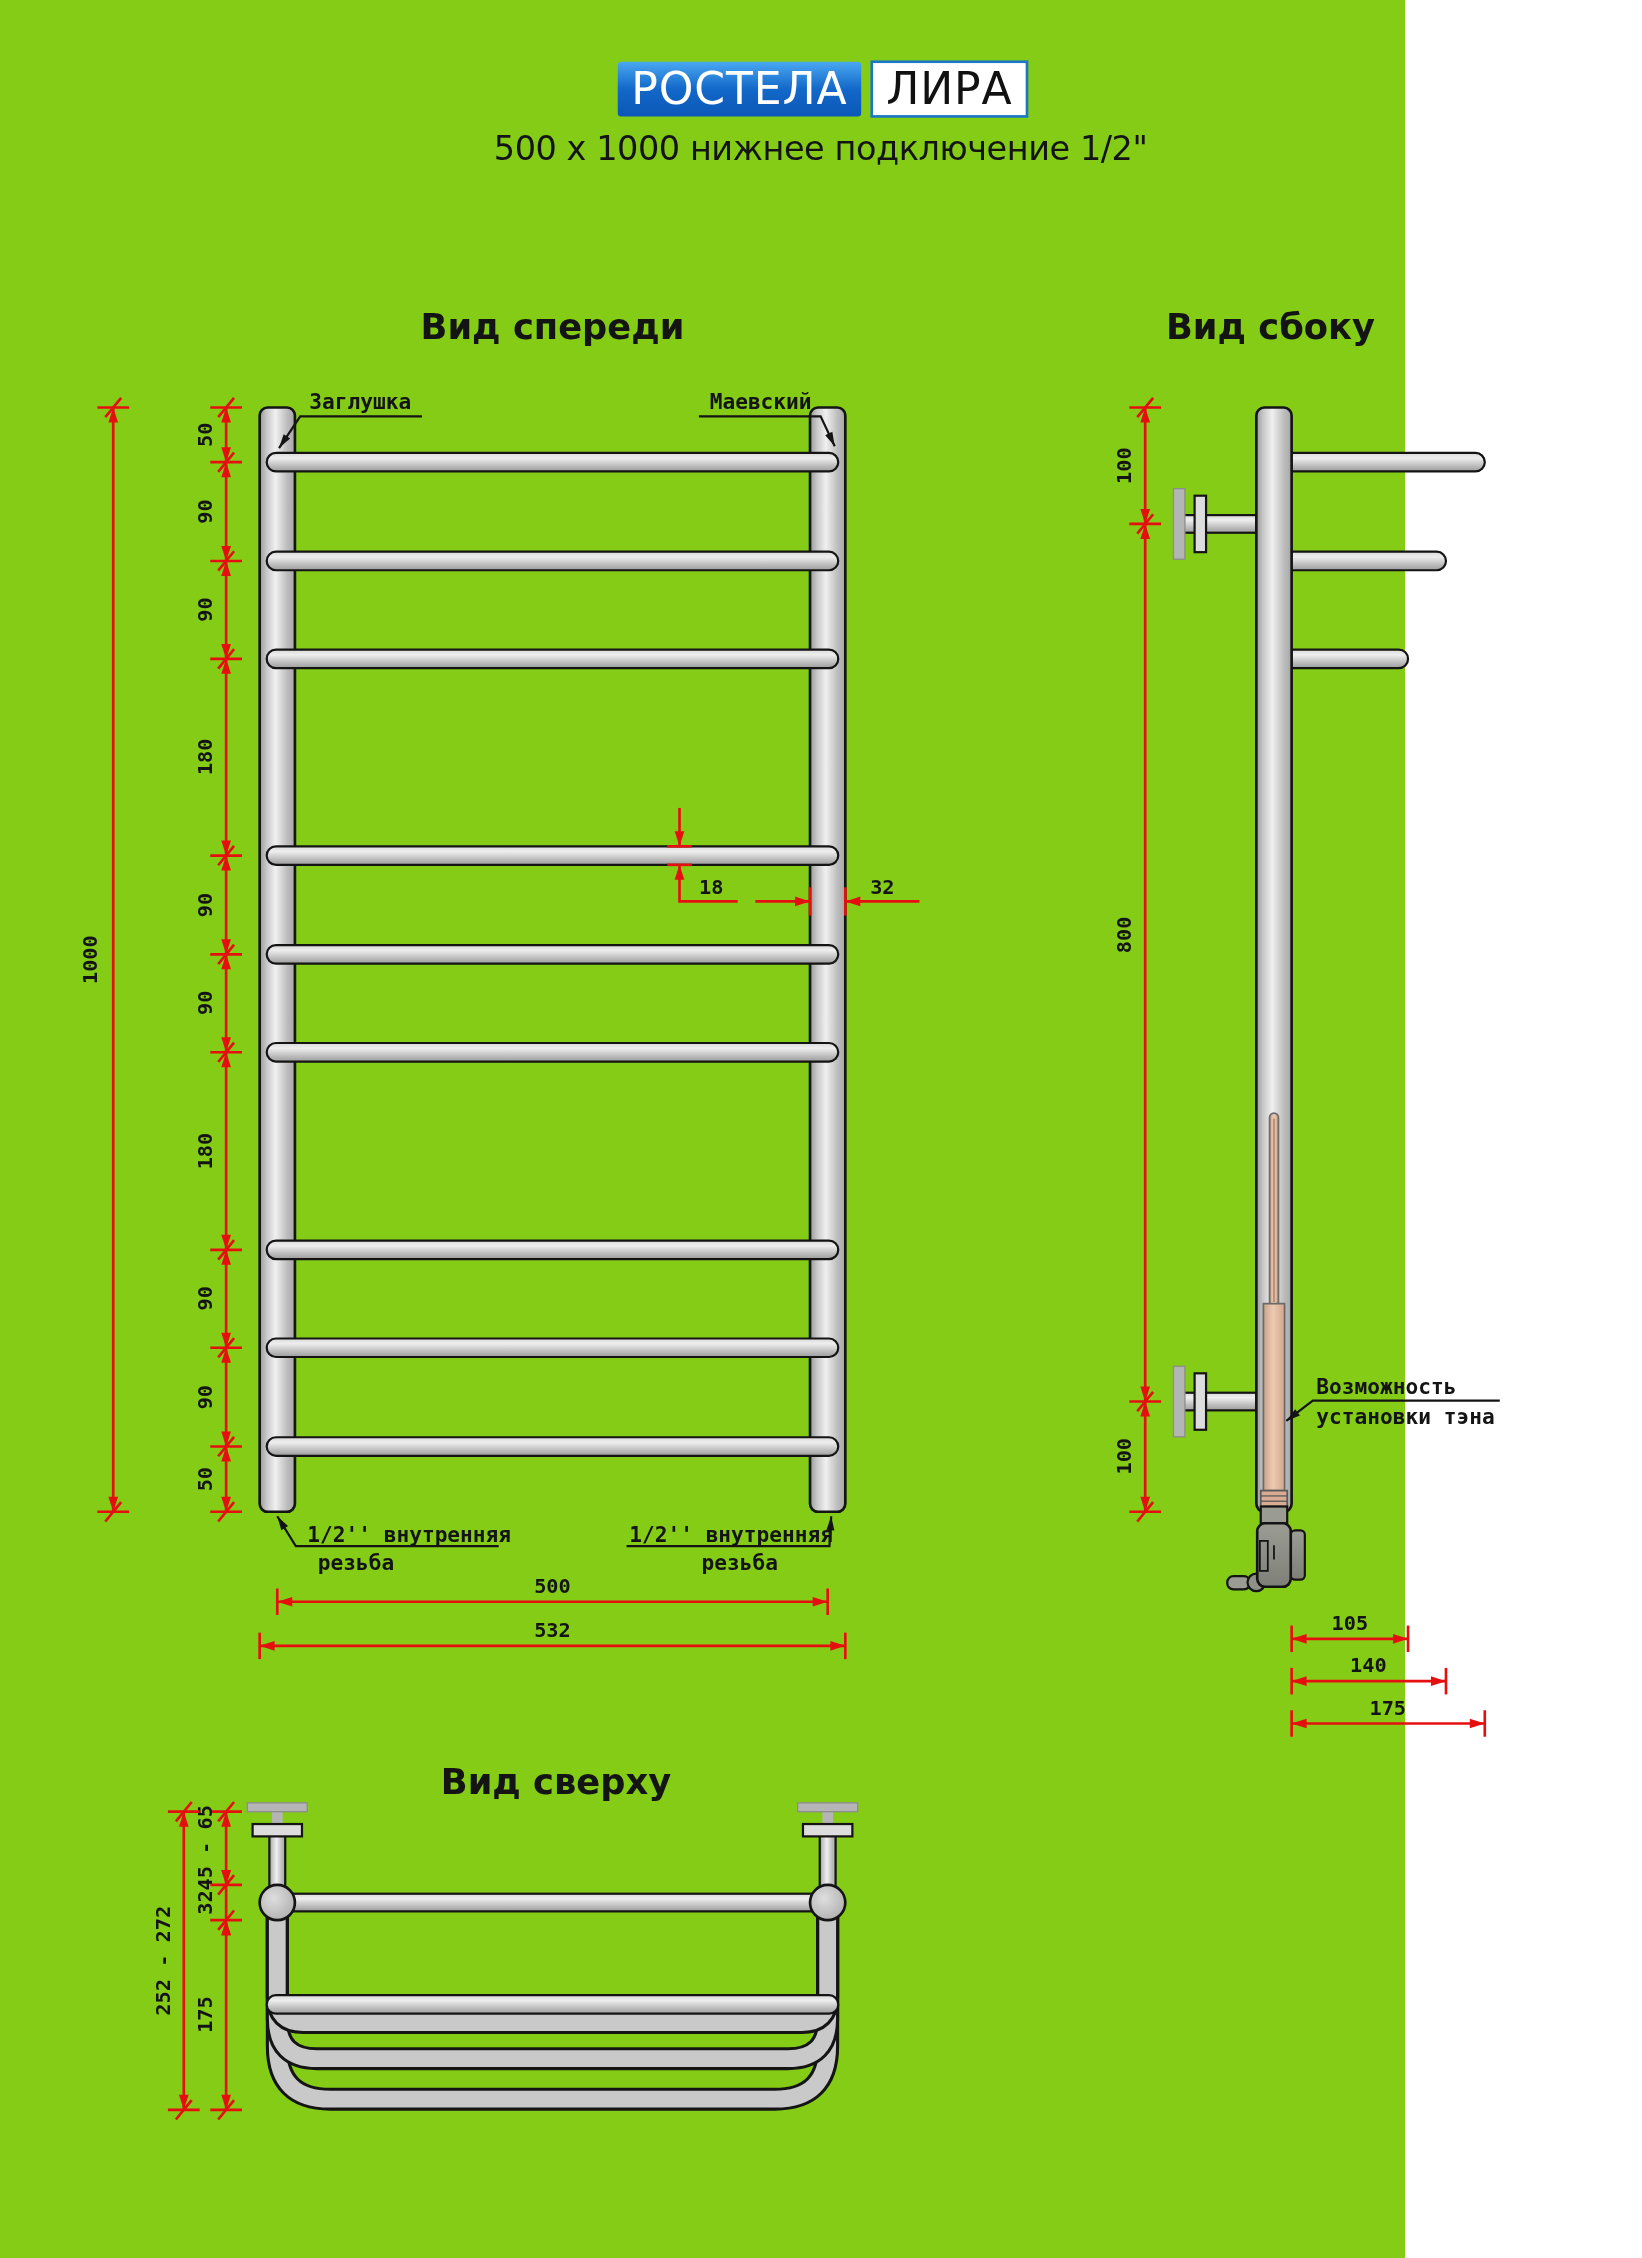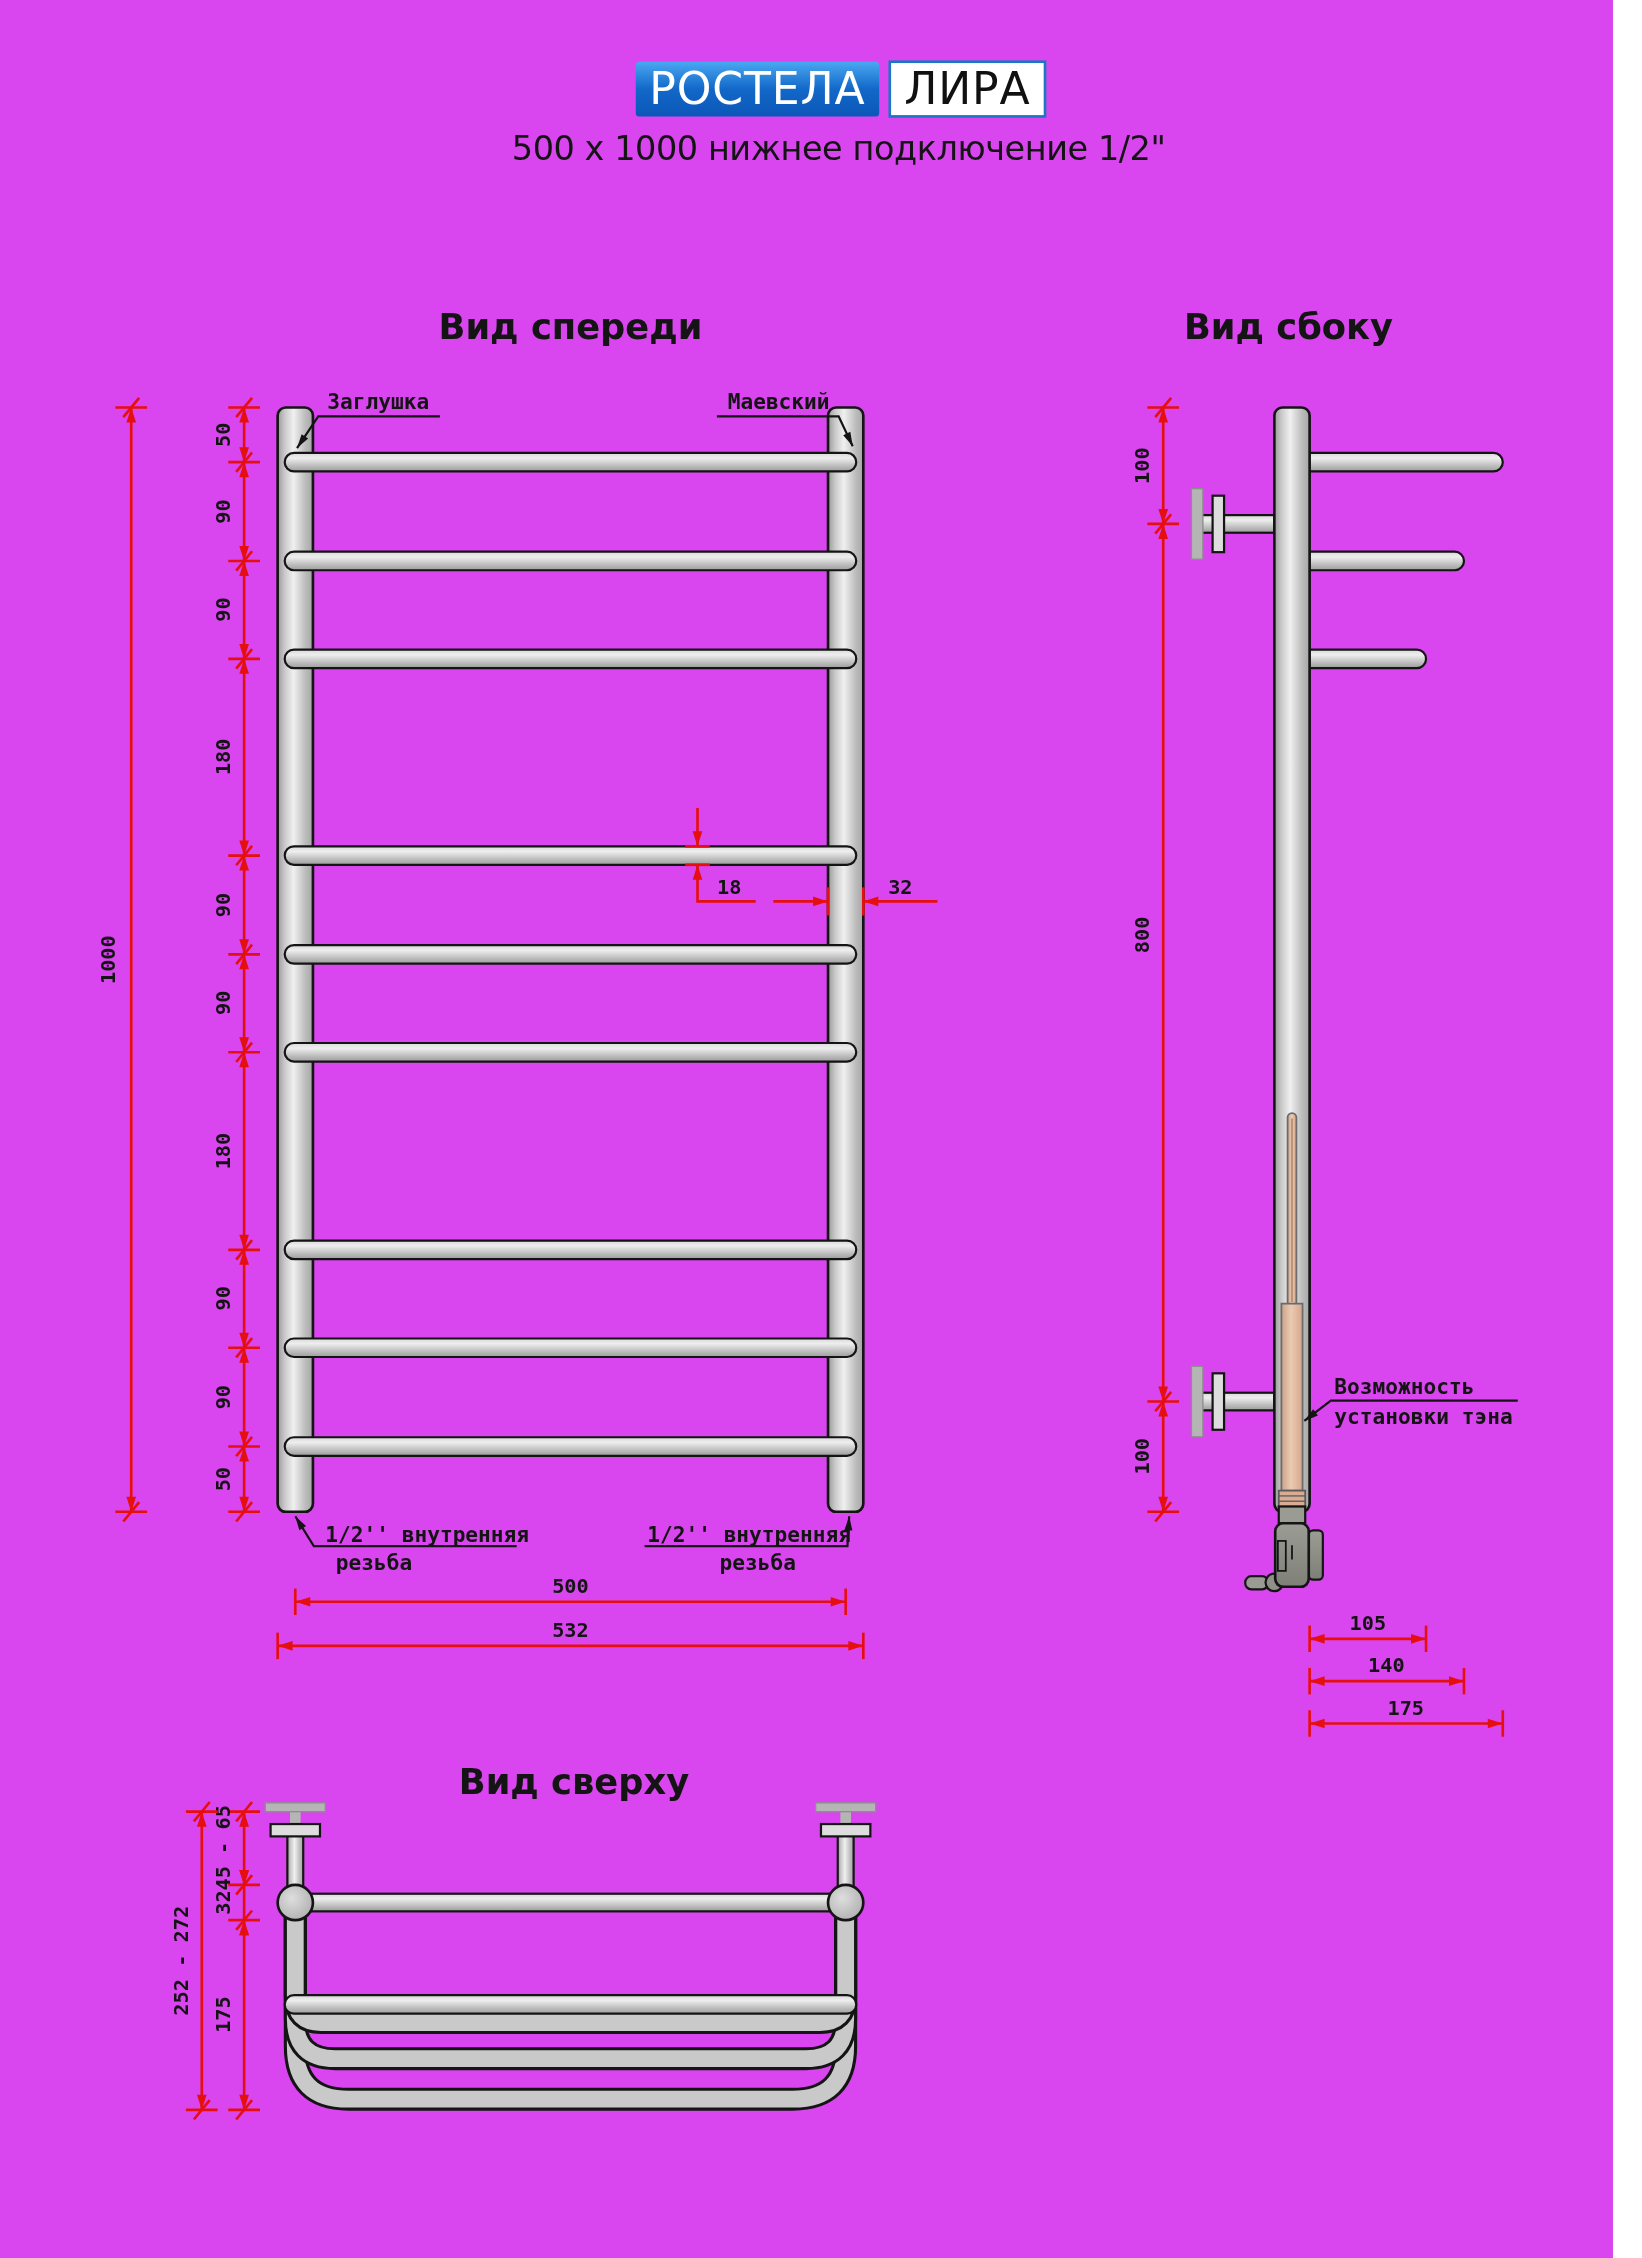--- a/index.html
+++ b/index.html
@@ -1,16 +1,16 @@
 <!DOCTYPE html>
 <html style="font-size:14px"><head>
 <meta charset="utf-8">
 <style>
   html,body{margin:0;padding:0;background:#ffffff;}
-  .page{width:1595px;height:2258px;position:relative;background:#d946ef;padding-left:18px;}
+  .page{width:1405px;height:2258px;position:relative;background:#84cc16;}
   svg{display:block;}
   text{fill:#141414;}
   .t-title{font-family:"DejaVu Sans","Liberation Sans",sans-serif;font-weight:700;font-size:40px;}
   .t-sub{font-family:"DejaVu Sans","Liberation Sans",sans-serif;font-weight:400;font-size:38px;letter-spacing:-0.5px;}
   .t-brand{font-family:"DejaVu Sans","Liberation Sans",sans-serif;font-weight:400;font-size:50px;fill:#ffffff;letter-spacing:1px;}
   .t-series{font-family:"DejaVu Sans","Liberation Sans",sans-serif;font-weight:400;font-size:50px;fill:#111;letter-spacing:1px;}
   .t-dim{font-family:"DejaVu Sans Mono","Liberation Mono",monospace;font-weight:700;font-size:23px;}
   .t-note{font-family:"DejaVu Sans Mono","Liberation Mono",monospace;font-weight:700;font-size:24px;}
   .red-line{stroke:#e60f0f;stroke-width:3;fill:none;}
   .blk-line{stroke:#141414;stroke-width:2.5;fill:none;}

